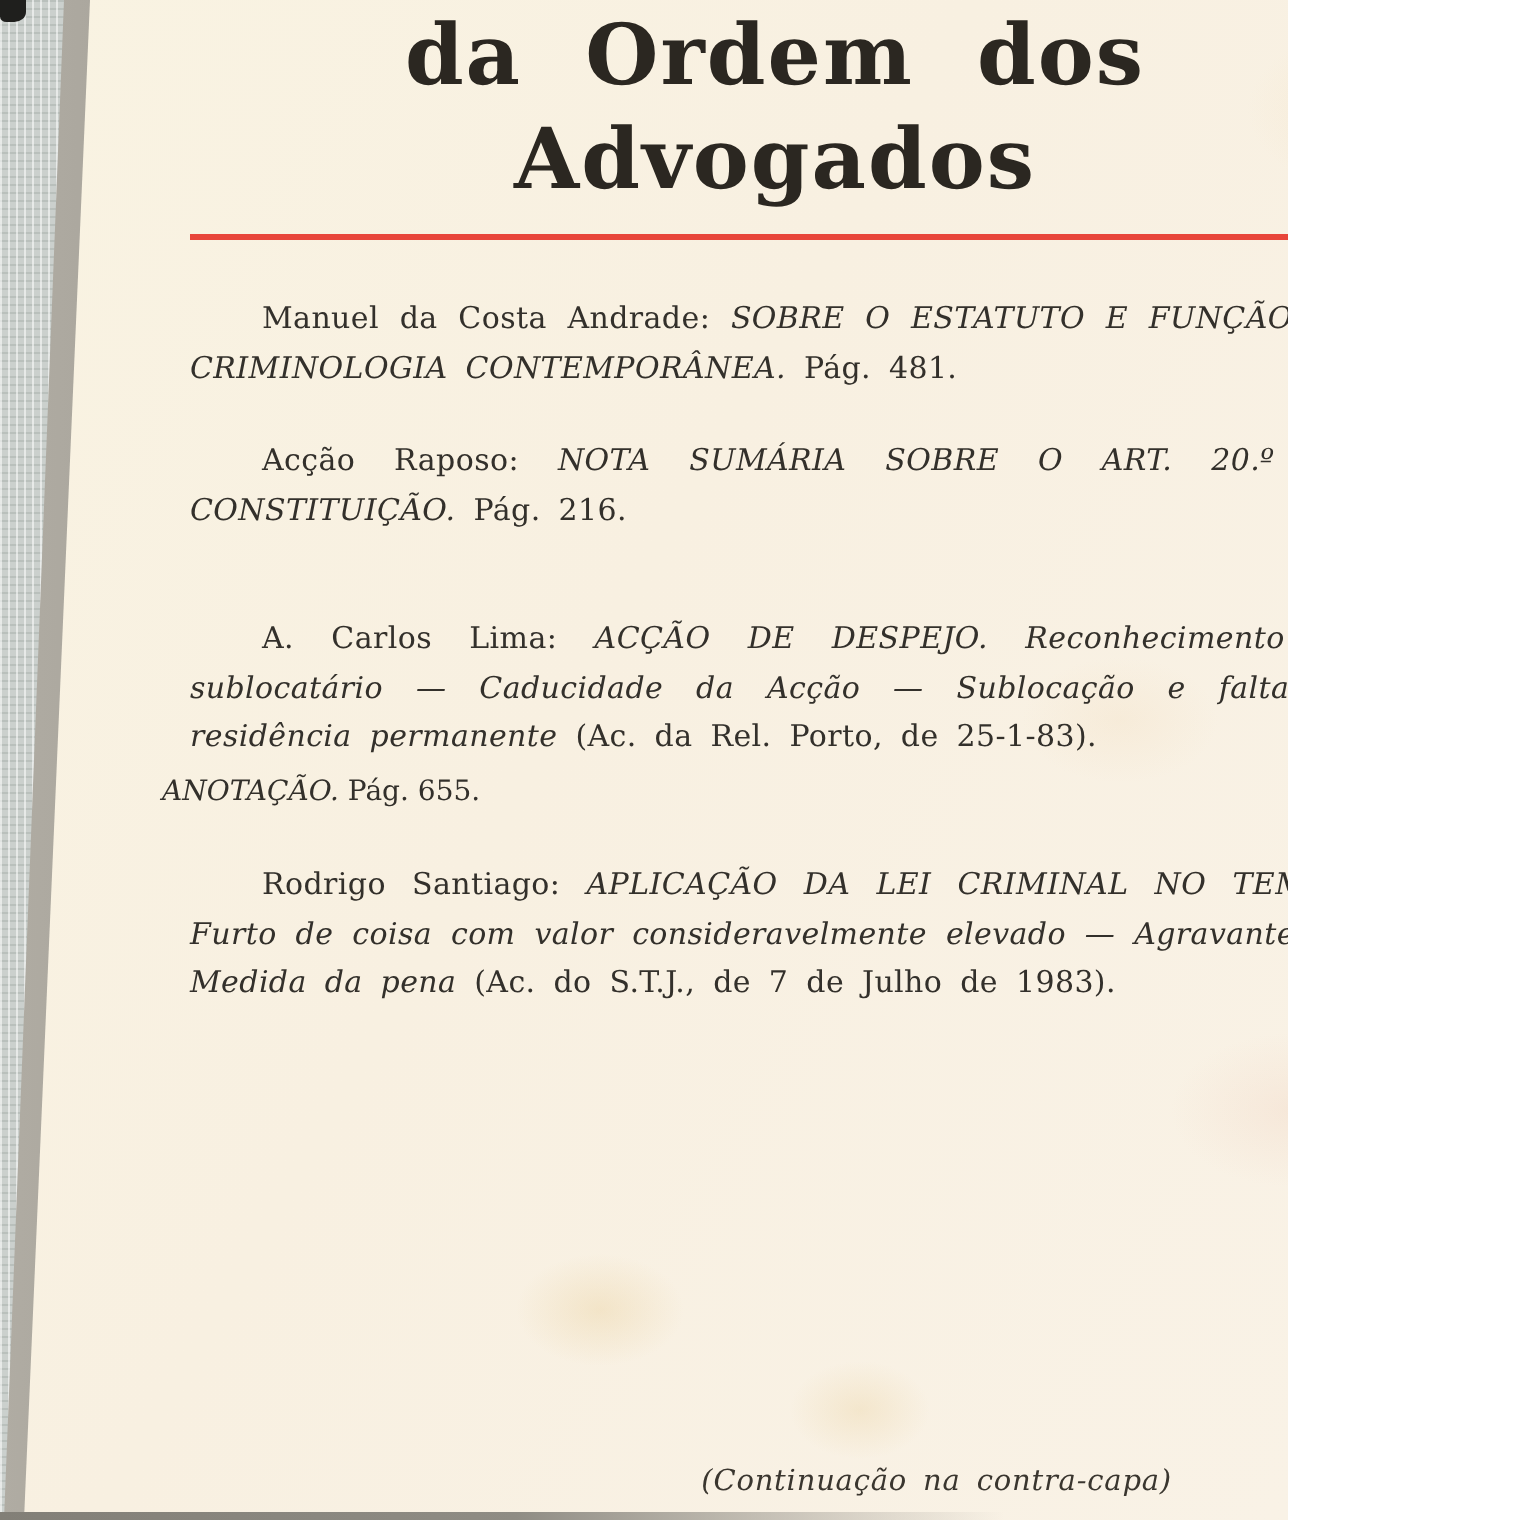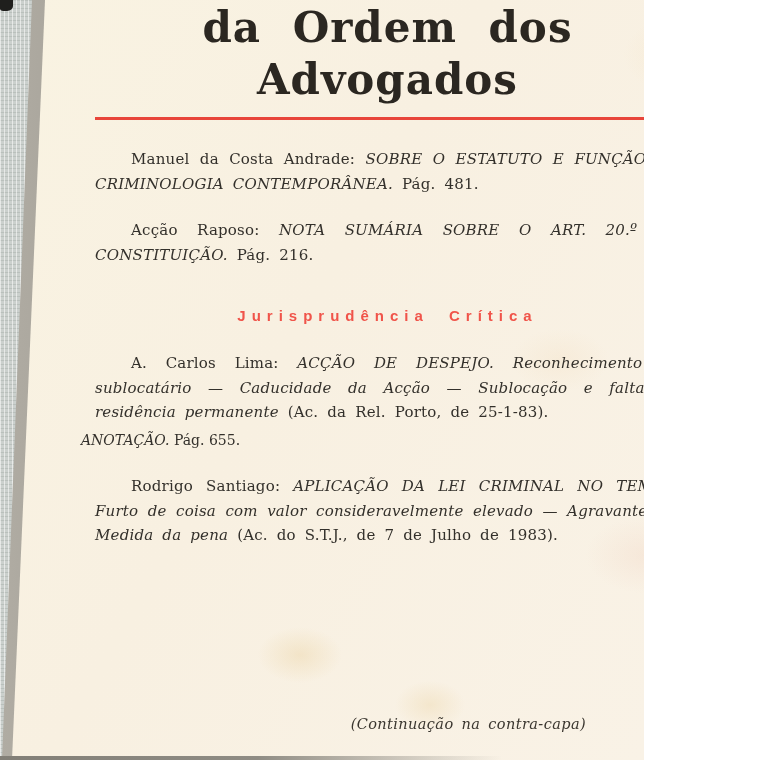--- a/index.html
+++ b/index.html
@@ -63,21 +63,21 @@
   .entry-text{
     margin:0;font-size:15px;line-height:24.5px;text-align:justify;
     text-indent:36px;word-spacing:4px;letter-spacing:.2px;
   }
   .etitle,.annot i{font-style:italic;}
   .annot{
     margin:3px 0 0 0;font-size:14px;line-height:24.5px;
     transform:translateX(-14px);
   }
   .cont-note{
-    position:absolute;right:58px;bottom:28px;
+    position:absolute;right:58px;bottom:11px;
     font-size:14.5px;font-style:italic;color:#3a362f;letter-spacing:.4px;word-spacing:3px;
   }
 </style>
 </head>
 <body>
 
 <div class="canvas">
   <div class="scan-strip"></div>
   <div class="edge-band"></div>
   <div class="paper"></div>
@@ -98,21 +98,20 @@
   <div class="entry">
     <p class="entry-text"><span>Acção Raposo:</span> <i class="etitle">NOTA SUMÁRIA SOBRE O ART. 20.º DA CONSTITUIÇÃO.</i>  <span>Pág. 216.</span></p>
 
   </div>
 
 
 </div>
   </section>
 
   <section class="section">
-    <h2 class="section-heading">Jurisprudência Crítica</h2>
     <div class="entries">
   <div class="entry">
     <p class="entry-text"><span>A. Carlos Lima:</span> <i class="etitle">ACÇÃO DE DESPEJO. Reconhecimento do sublocatário — Caducidade da Acção — Sublocação e falta de residência permanente</i> <span>(Ac. da Rel. Porto, de 25-1-83).</span> </p>
     <p class="annot"><i>ANOTAÇÃO.</i> <span>Pág. 655.</span></p>
   </div>
 
   <div class="entry">
     <p class="entry-text"><span>Rodrigo Santiago:</span> <i class="etitle">APLICAÇÃO DA LEI CRIMINAL NO TEMPO. Furto de coisa com valor consideravelmente elevado — Agravantes — Medida da pena</i> <span>(Ac. do S.T.J., de 7 de Julho de 1983).</span> </p>
 
   </div>

